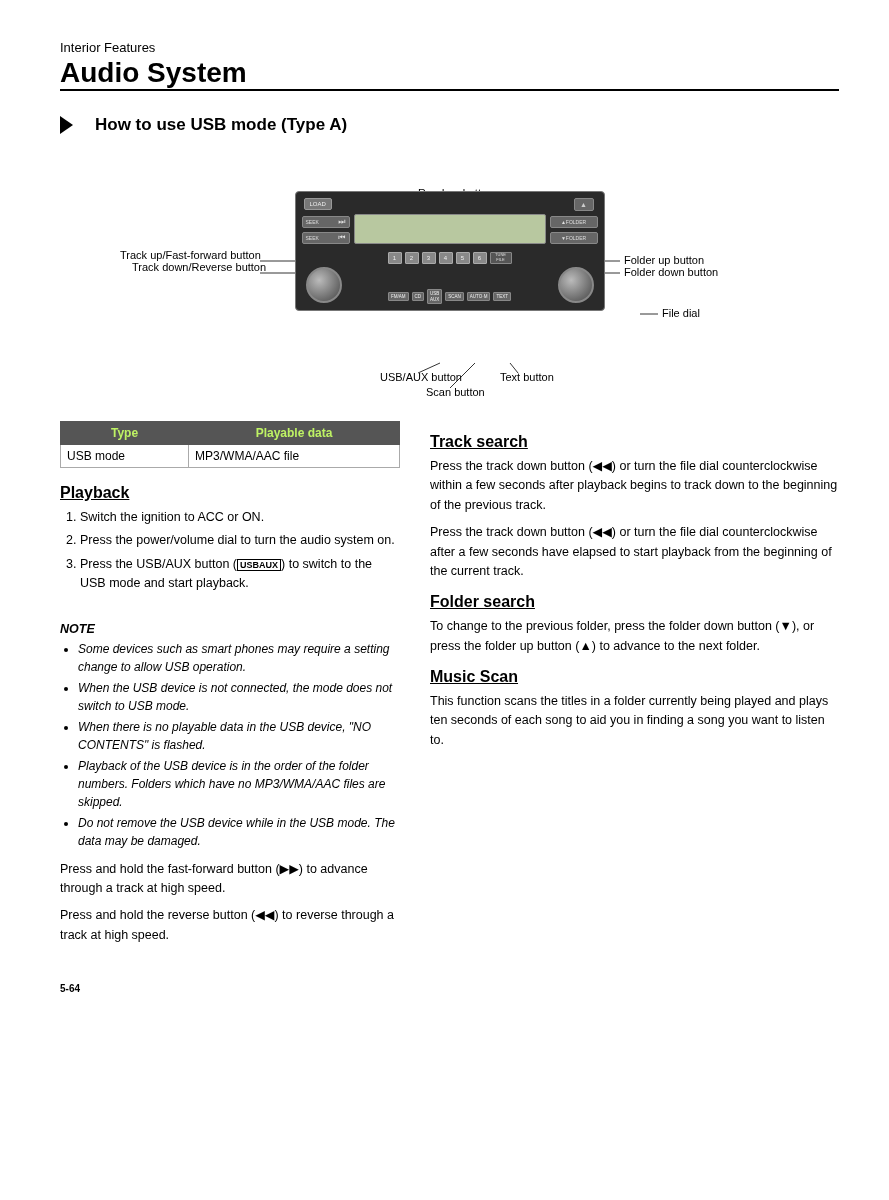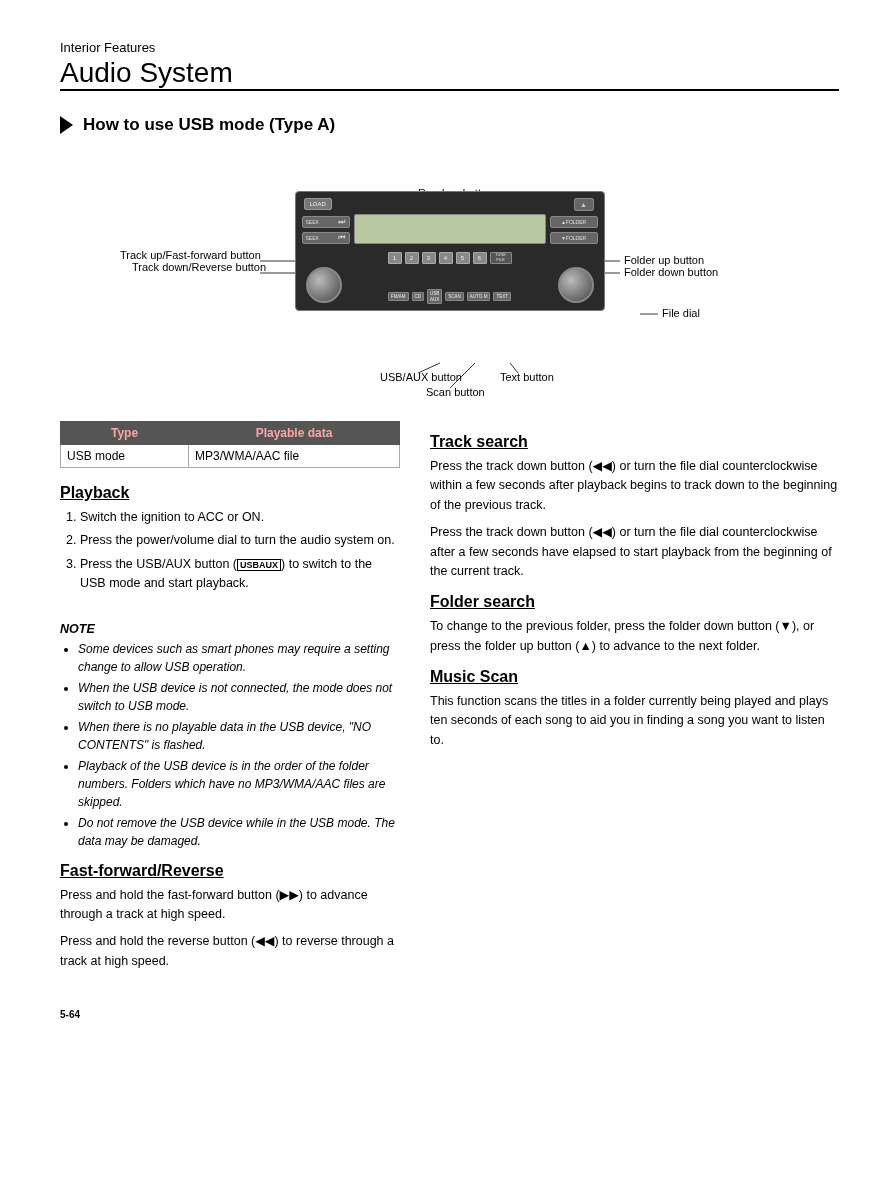--- a/index.html
+++ b/index.html
@@ -16,21 +16,21 @@
       border: none;
       border-top: 2px solid #000;
       margin-bottom: 24px;
     }
     .section-heading {
       font-size: 17px;
       font-weight: bold;
       margin-bottom: 16px;
       display: flex;
       align-items: center;
-      gap: 6px;
+      gap: 18px;
     }
     .triangle-icon {
       display: inline-block;
       width: 0;
       height: 0;
       border-top: 9px solid transparent;
       border-bottom: 9px solid transparent;
       border-left: 13px solid #000;
       margin-right: 4px;
     }
@@ -49,21 +49,21 @@
     }
     
     .info-table {
       width: 100%;
       border-collapse: collapse;
       margin-bottom: 16px;
       font-size: 12px;
     }
     .info-table th {
       background: #555;
-      color: #fca5a5;
+      color: #bef264;
       padding: 4px 14px;
       font-weight: bold;
       border: 1px solid #555;
     }
     .info-table td {
       padding: 4px 6px;
       border: 1px solid #aaa;
     }
     .subsection-title {
       font-size: 16px;
@@ -131,21 +131,21 @@
       pointer-events: none;
       overflow: visible;
     }
   </style>
 </head>
 <body>
 
 <div>
   <span>Interior Features</span>
 </div>
-<div style="font-size:28px;font-weight:normal;margin-top:2px;">Audio System</div>
+<div style="font-size:28px;font-weight:bold;margin-top:2px;">Audio System</div>
 <hr class="title-rule">
 
 <div class="section-heading">
   <span class="triangle-icon"></span>
   <span>How to use USB mode (Type A)</span>
 </div>
 
 <div class="diagram-wrapper">
 
   <svg class="callout-svg">
@@ -263,21 +263,20 @@
 
     <div class="note-title">NOTE</div>
     <ul class="note-list">
       <li>Some devices such as smart phones may require a setting change to allow USB operation.</li>
       <li>When the USB device is not connected, the mode does not switch to USB mode.</li>
       <li>When there is no playable data in the USB device, "NO CONTENTS" is flashed.</li>
       <li>Playback of the USB device is in the order of the folder numbers. Folders which have no MP3/WMA/AAC files are skipped.</li>
       <li>Do not remove the USB device while in the USB mode. The data may be damaged.</li>
     </ul>
 
-    <div class="subsection-title">Fast-forward/Reverse</div>
     <p class="body-text">
       Press and hold the fast-forward button (▶▶) to advance through a track at high speed.
     </p>
     <p class="body-text">
       Press and hold the reverse button (◀◀) to reverse through a track at high speed.
     </p>
   </div>
 
   <div class="col-right">
 

